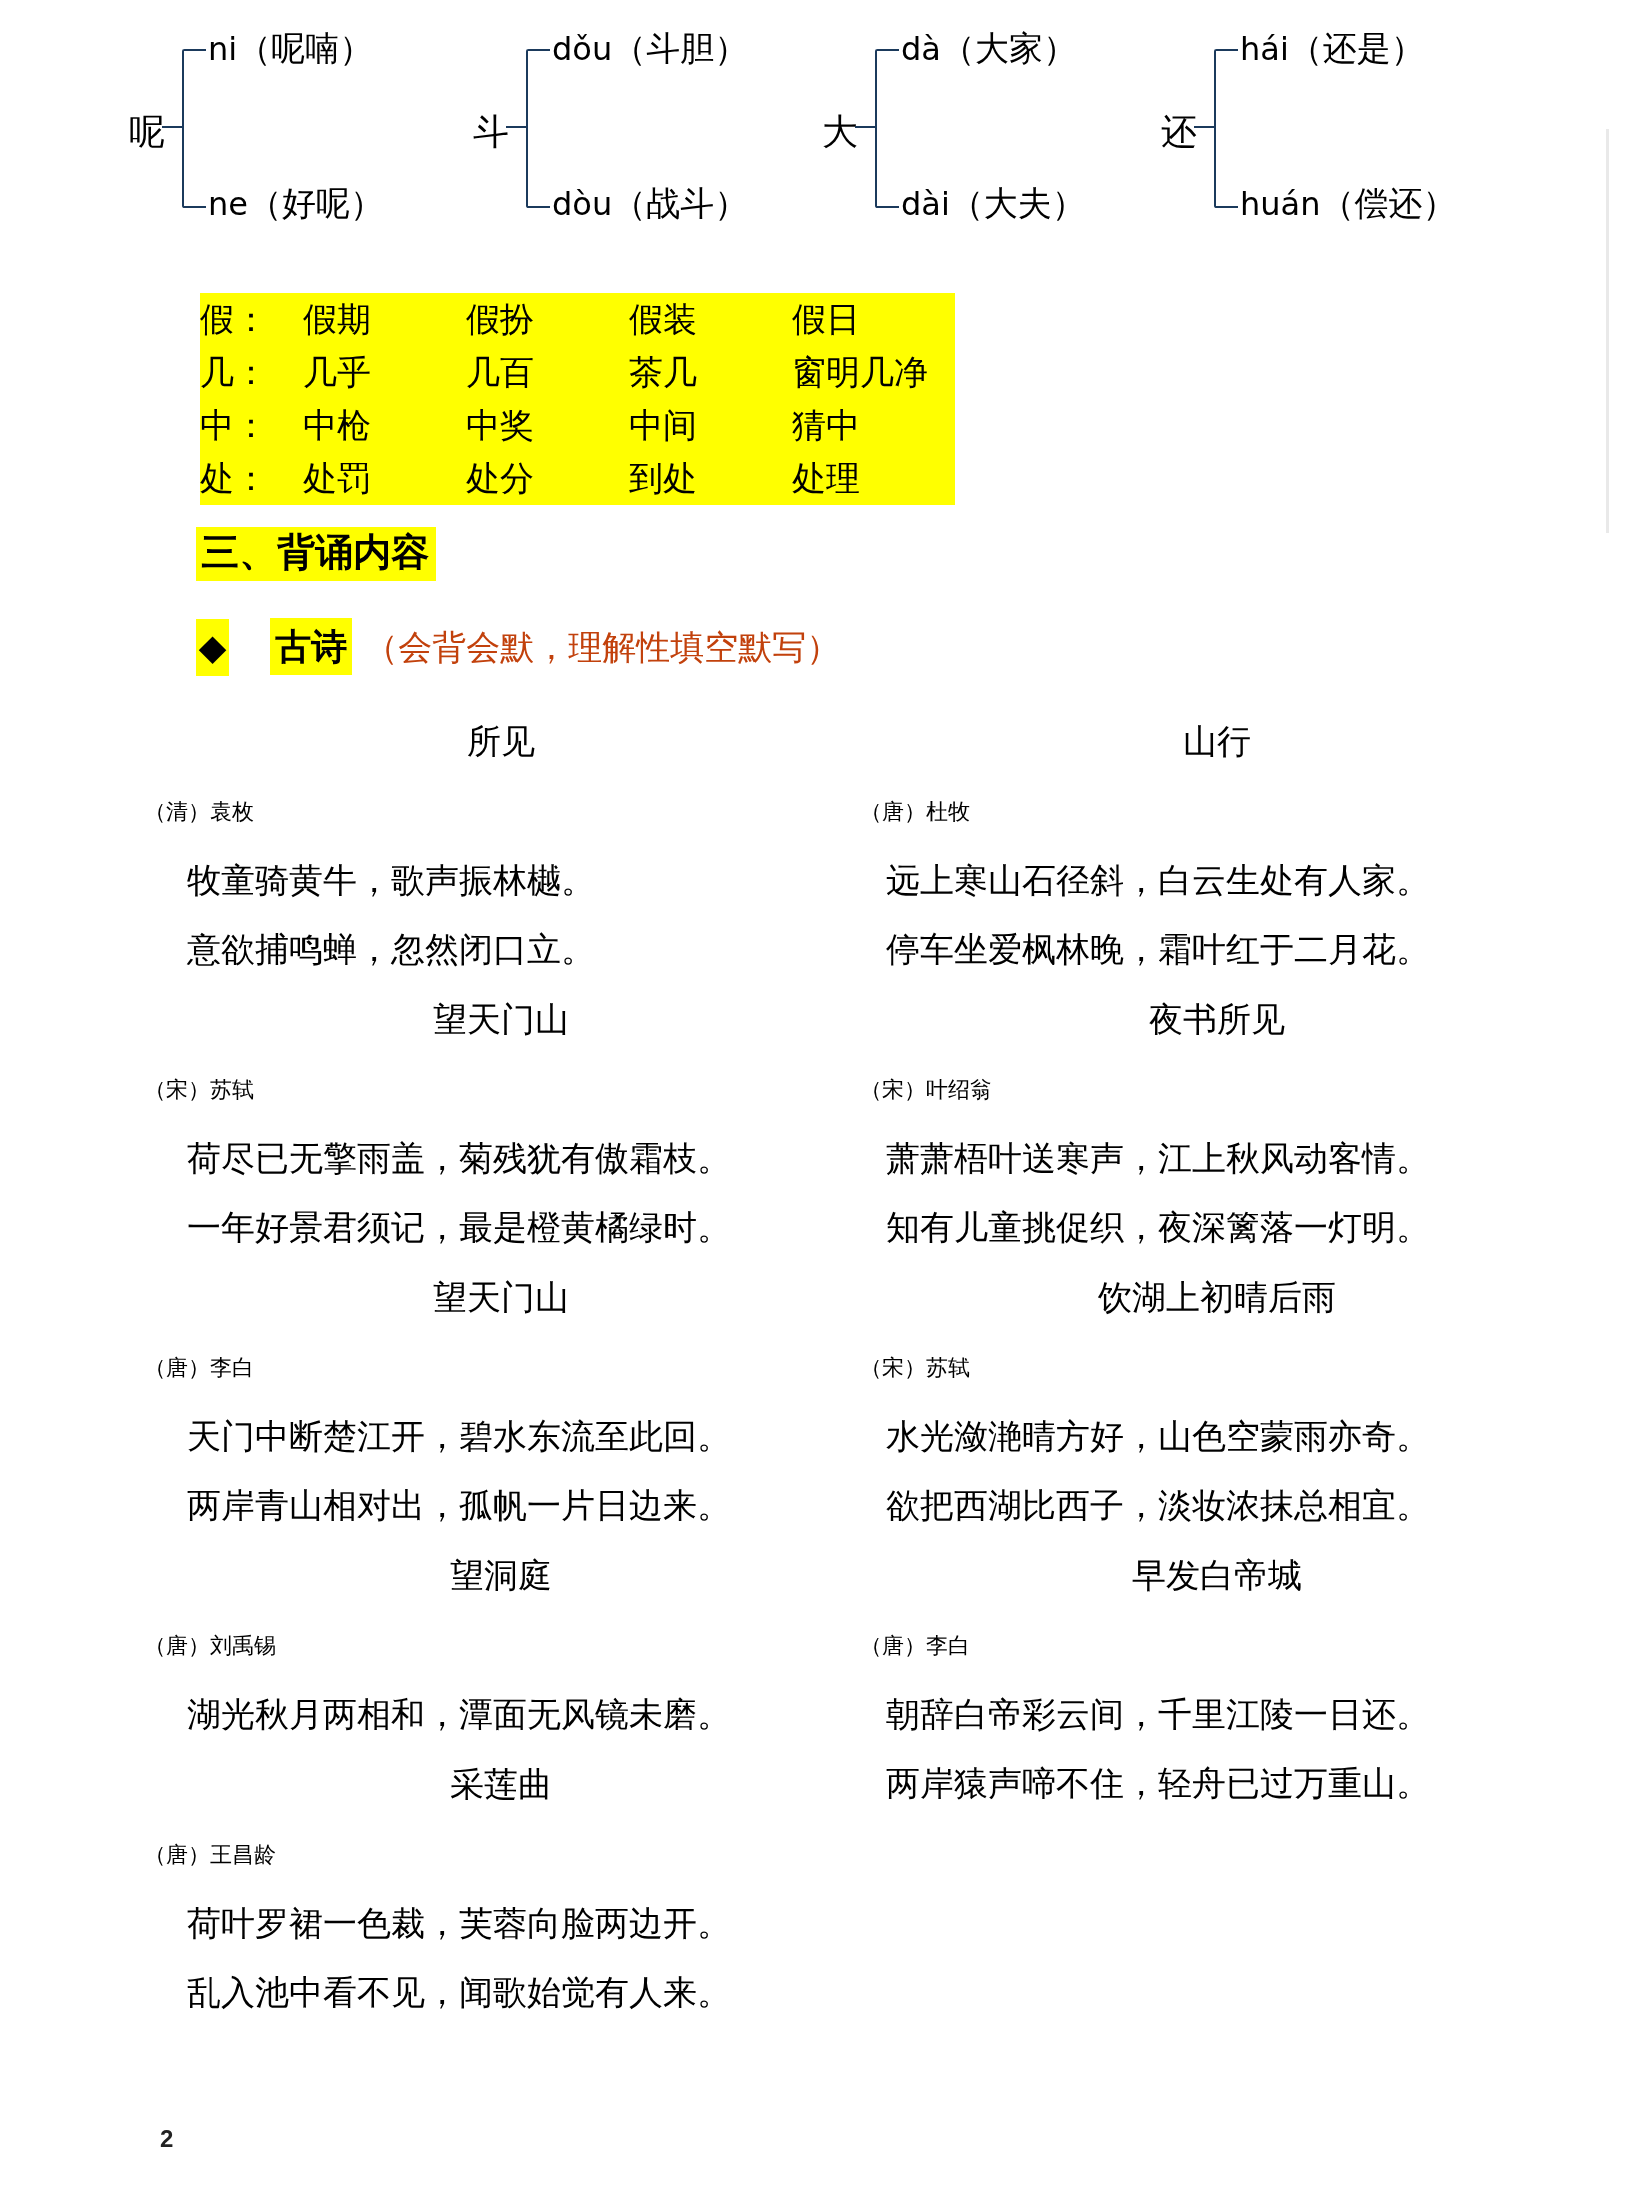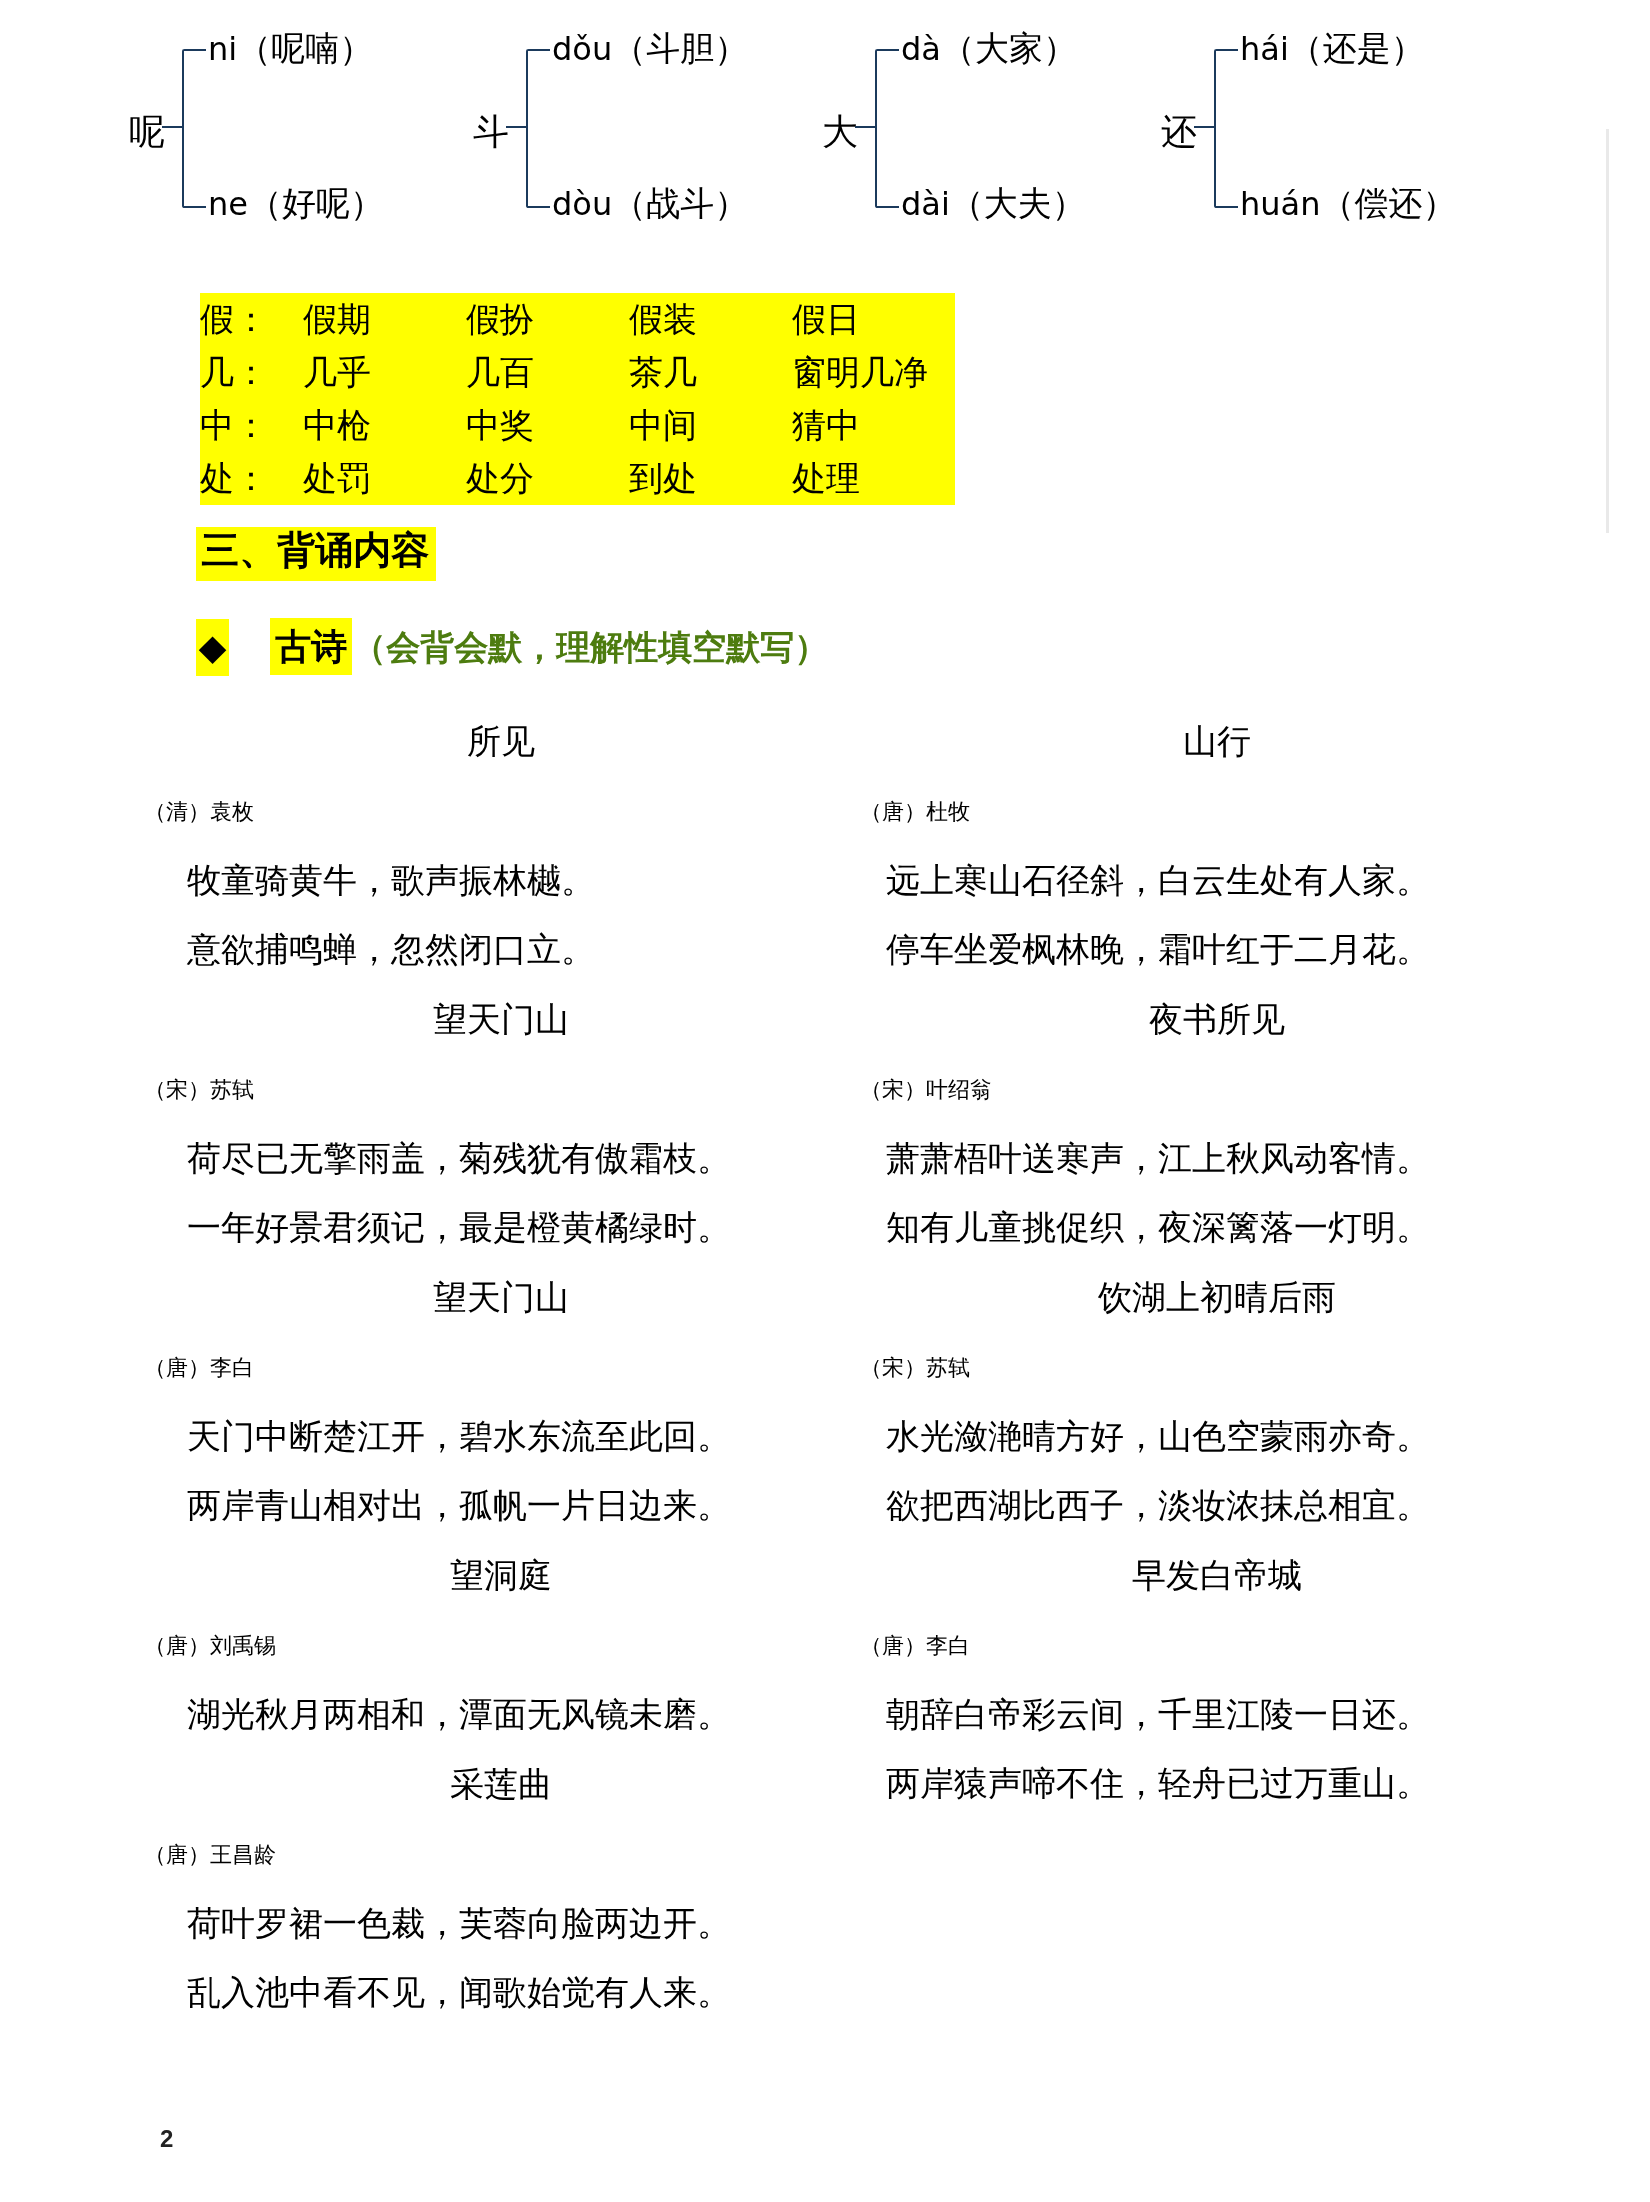--- a/index.html
+++ b/index.html
@@ -97,21 +97,21 @@
   .wl-c { display: inline-block; width: 163px; }
   .hl { background: #ffff00; }
 
   
   .h-section {
     position: absolute;
     left: 196px;
     top: 527px;
     font-size: 38px;
     font-weight: bold;
-    font-family: Liberation Mono, monospace;
+    font-family: Liberation Sans, sans-serif;
     background: #ffff00;
     padding: 3.4px 6.9px 5.2px 5.2px;
     line-height: 45px;
   }
   .h-sub {
     position: absolute;
     left: 196px;
     top: 618px;
     height: 57px;
     line-height: 57px;
@@ -128,24 +128,24 @@
   .h-sub .gushi {
     display: inline-block;
     background: #ffff00;
     font-size: 36px;
     font-weight: bold;
     padding: 0 5.2px;
     margin-left: 41px;
   }
   .h-sub .note {
     display: inline-block;
-    color: #4d7c0f;
-    font-size: 34px;
-    font-weight: bold;
-    margin-left: 0;
+    color: #c2410c;
+    font-size: 34px;
+    font-weight: normal;
+    margin-left: 12px;
   }
 
   
   .poems {
     position: absolute;
     left: 0;
     top: 706px;
     width: 1650px;
   }
   .col {

